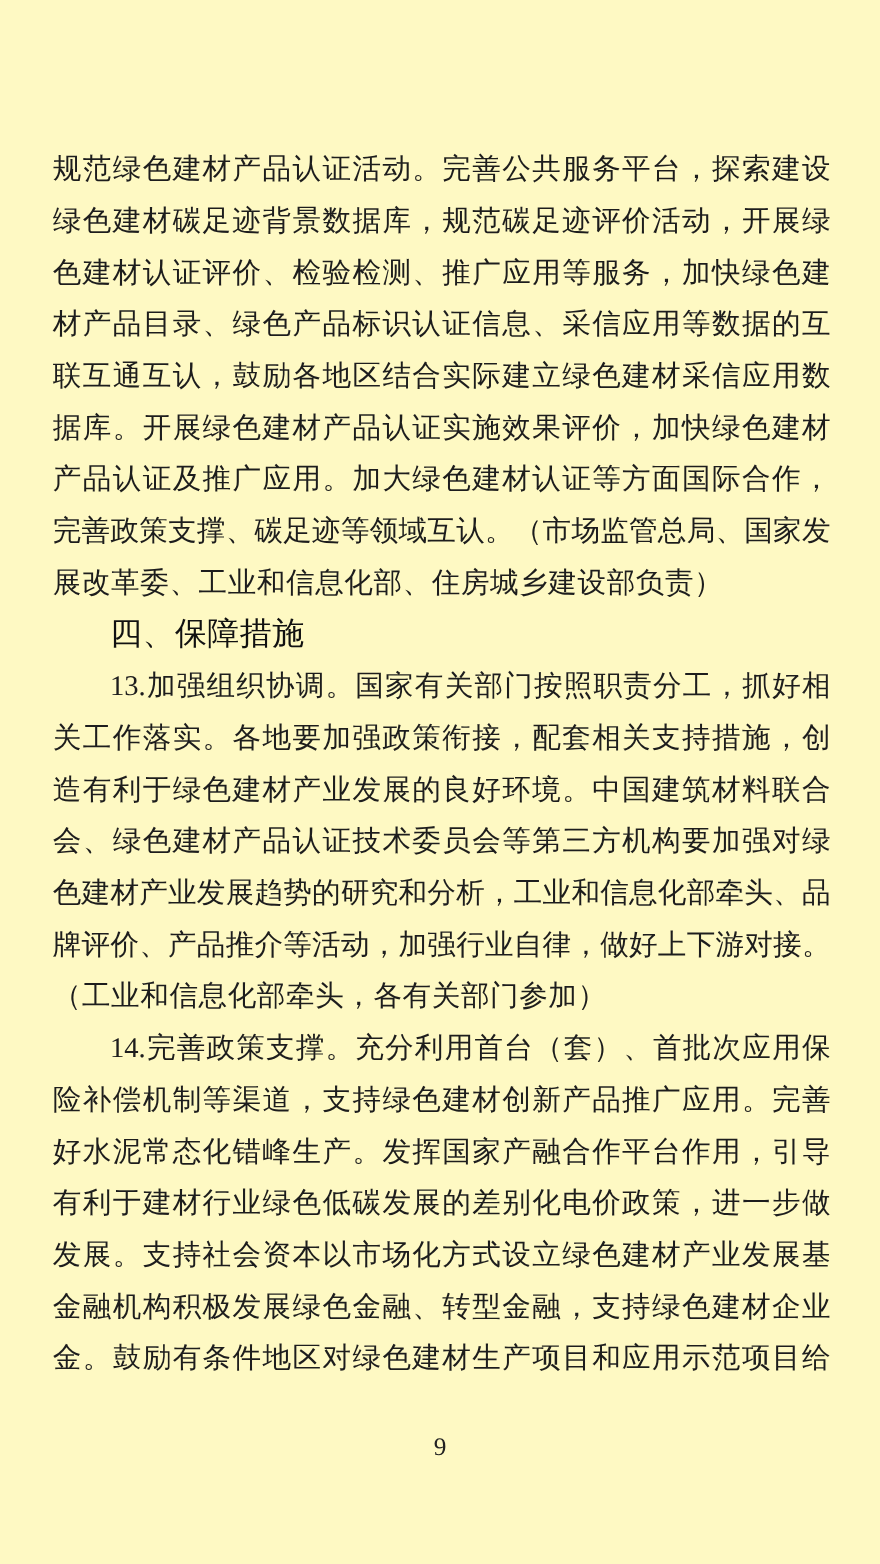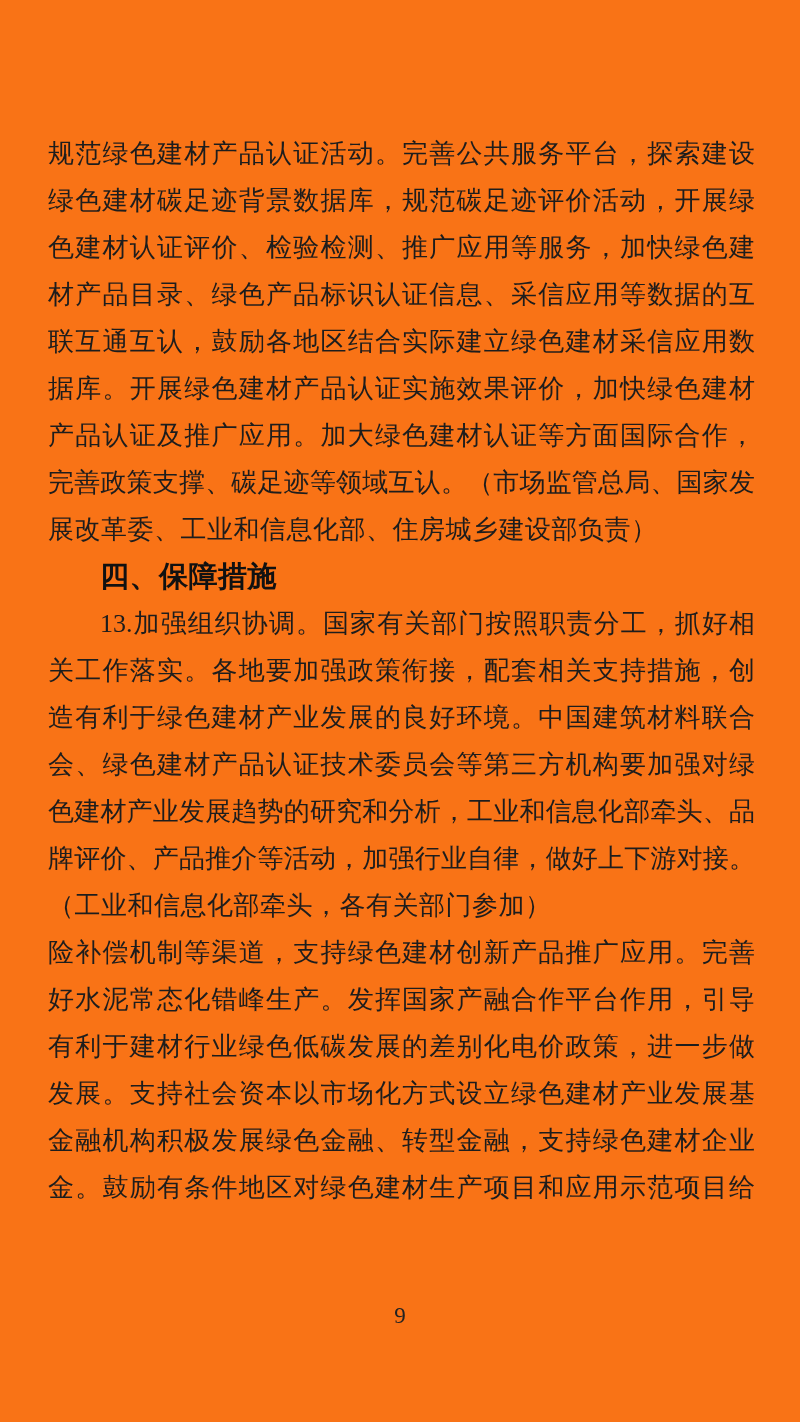--- a/index.html
+++ b/index.html
@@ -5,21 +5,21 @@
   html, body {
     margin: 0;
     padding: 0;
     background: #e8e8e8;
   }
   .page {
     position: relative;
     width: 800px;
     height: 1422px;
     margin: 0 auto;
-    background: #f97316;
+    background: #fef9c3;
     overflow: hidden;
   }
   .text-block {
     position: absolute;
     left: 48px;
     top: 130px;
     width: 707px;
   }
   .line {
     font-family: "Liberation Serif", "DejaVu Serif", serif;
@@ -34,21 +34,21 @@
     white-space: normal;
     text-align: justify;
     text-align-last: justify;
     letter-spacing: 0;
   }
   .line.indent {
     padding-left: 52px;
   }
   .line.heading {
     font-family: "Liberation Sans", "DejaVu Sans", sans-serif;
-    font-weight: bold;
+    font-weight: normal;
     font-size: 29px;
     color: #111;
   }
   .page-number {
     position: absolute;
     left: 0;
     right: 0;
     top: 1303px;
     text-align: center;
     font-family: "Liberation Serif", "DejaVu Serif", serif;
@@ -71,20 +71,21 @@
       <div class="line body fill">完善政策支撑、碳足迹等领域互认。（市场监管总局、国家发</div>
       <div class="line body">展改革委、工业和信息化部、住房城乡建设部负责）</div>
       <div class="line heading indent">四、保障措施</div>
       <div class="line body indent fill">13.加强组织协调。国家有关部门按照职责分工，抓好相</div>
       <div class="line body fill">关工作落实。各地要加强政策衔接，配套相关支持措施，创</div>
       <div class="line body fill">造有利于绿色建材产业发展的良好环境。中国建筑材料联合</div>
       <div class="line body fill">会、绿色建材产品认证技术委员会等第三方机构要加强对绿</div>
       <div class="line body fill">色建材产业发展趋势的研究和分析，工业和信息化部牵头、品</div>
       <div class="line body fill">牌评价、产品推介等活动，加强行业自律，做好上下游对接。</div>
       <div class="line body">（工业和信息化部牵头，各有关部门参加）</div>
+      <div class="line body indent fill">14.完善政策支撑。充分利用首台（套）、首批次应用保</div>
       <div class="line body fill">险补偿机制等渠道，支持绿色建材创新产品推广应用。完善</div>
       <div class="line body fill">好水泥常态化错峰生产。发挥国家产融合作平台作用，引导</div>
       <div class="line body fill">有利于建材行业绿色低碳发展的差别化电价政策，进一步做</div>
       <div class="line body fill">发展。支持社会资本以市场化方式设立绿色建材产业发展基</div>
       <div class="line body fill">金融机构积极发展绿色金融、转型金融，支持绿色建材企业</div>
       <div class="line body fill">金。鼓励有条件地区对绿色建材生产项目和应用示范项目给</div>
     </div>
   <div class="page-number">9</div>
 </div>
 

